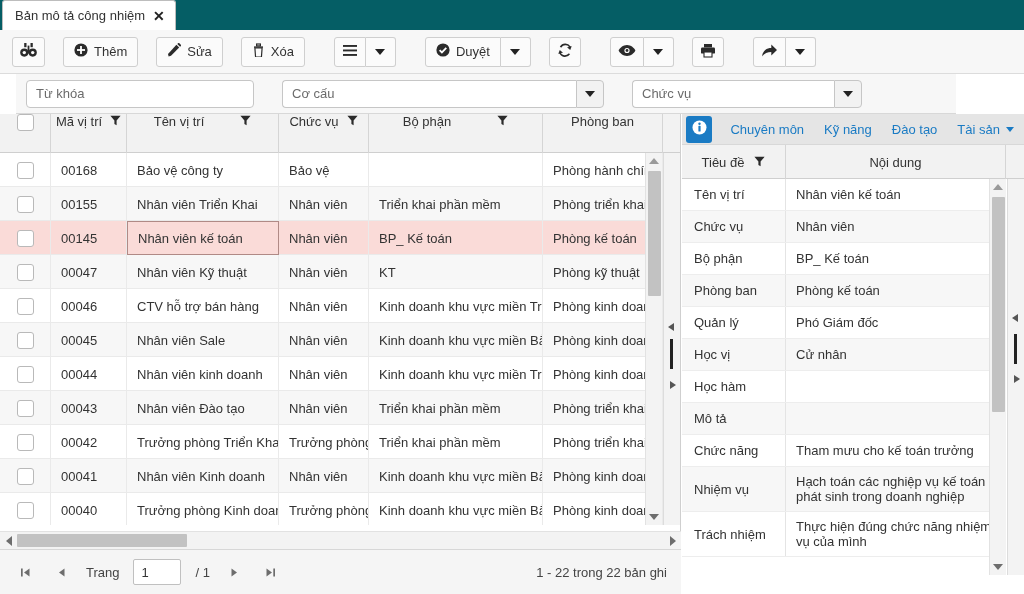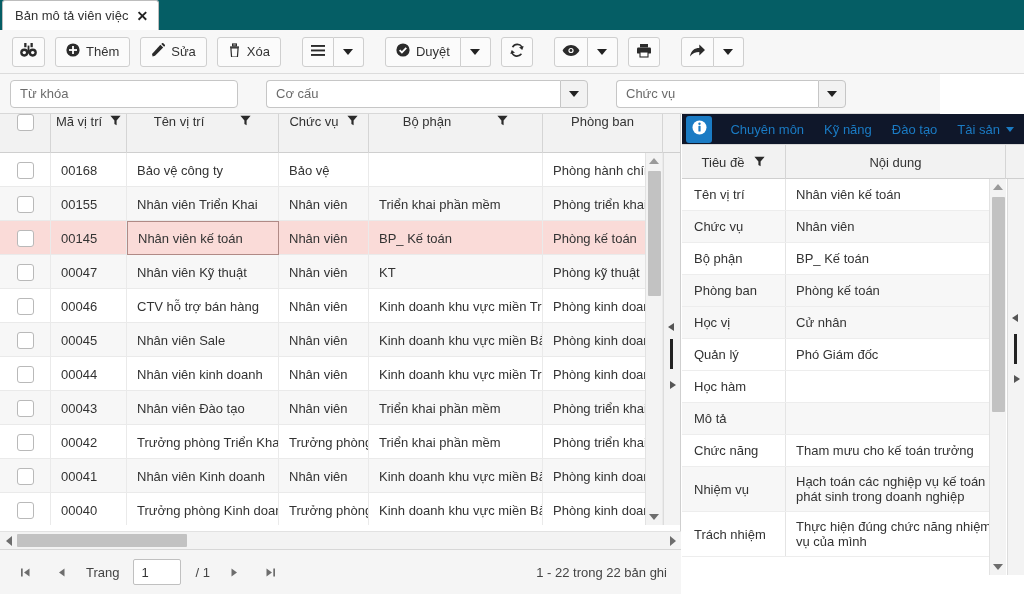--- a/index.html
+++ b/index.html
@@ -21,39 +21,39 @@
     border-top-left-radius:3px; border-top-right-radius:3px;
     display:flex; align-items:center; gap:8px;
     padding:0 10px 0 12px; margin-left:2px; font-size:13px; color:#333;
   }
   .doc-tab .close-x { font-size:14px; font-weight:bold; color:#222; line-height:1; cursor:pointer; }
 
   
   .toolbar {
     position:absolute; left:0; top:30px; width:1024px; height:44px;
     background:#f7f7f7; border-bottom:1px solid #dcdcdc;
-    display:flex; align-items:center; padding-left:12px; gap:10px;
+    display:flex; align-items:center; padding-left:12px; gap:18px;
   }
   .tbtn {
     height:30px; min-width:30px; background:#fbfbfb;
     border:1px solid #cfcfcf; border-radius:3px;
     display:flex; align-items:center; justify-content:center; gap:6px;
     padding:0 10px; font-size:13px; color:#333; cursor:pointer;
   }
   .tbtn.icon-only { padding:0 7px; }
   .tbtn .lbl { white-space:nowrap; }
   .split { display:flex;margin-left:11px; }
   .split .tbtn { border-radius:0; }
   .split .tbtn:first-child { border-top-left-radius:3px; border-bottom-left-radius:3px; }
   .split .tbtn:last-child { border-top-right-radius:3px; border-bottom-right-radius:3px; border-left:none; }
   .caret { width:0;height:0;border-left:5px solid transparent;border-right:5px solid transparent;border-top:6px solid #222; }
 
   
   .filterbar {
-    position:absolute; left:0; top:74px; width:940px; height:40px;
+    position:absolute; left:16px; top:74px; width:940px; height:40px;
     background:#f7f7f7; border-bottom:1px solid #d8d8d8;
     display:flex; align-items:center; padding:0 10px; gap:28px;
   }
   .txtbox {
     height:28px; border:1px solid #c6c6c6; border-radius:4px; background:#fff;
     display:flex; align-items:center; padding:0 9px; color:#6b6b6b; font-size:13px;
   }
   .ddl { display:flex; height:28px; }
   .ddl .field {
     flex:1; border:1px solid #c6c6c6; border-right:none; background:#fff;
@@ -118,21 +118,21 @@
     display:flex; align-items:center; padding:0 14px; gap:14px; font-size:13px; color:#444;
   }
   .pgbtn { width:22px; height:22px; display:flex; align-items:center; justify-content:center; cursor:pointer; color:#6d6d6d; }
   .pgbox { width:48px; height:26px; border:1px solid #c0c0c0; background:#fff; border-radius:2px;
            display:flex; align-items:center; padding-left:7px; font-size:13px; color:#333; }
   .pgtotal { color:#444; }
   .pgright { margin-left:auto; color:#444; }
 
   
   .right-pane { position:absolute; left:682px; top:114px; width:342px; height:480px; background:#fff; }
-  .rtabs { display:flex; align-items:center; height:31px; background:#0f172a; border-bottom:1px solid #d8d8d8; padding-left:4px; }
+  .rtabs { display:flex; align-items:center; height:31px; background:#e5e5e5; border-bottom:1px solid #d8d8d8; padding-left:4px; }
   .rtab-info { width:29px; height:27px; background:#1a7bc4; border-radius:3px; display:flex; align-items:center; justify-content:center; margin-right:8px; cursor:pointer; }
   .rtab { font-size:13px; color:#1a7bc4; padding:0 10px; cursor:pointer; white-space:nowrap; display:flex; align-items:center; gap:6px; }
   .caret-sm { width:0;height:0;border-left:4px solid transparent;border-right:4px solid transparent;border-top:5px solid #1a7bc4; }
 
   .rhead { display:flex; height:34px; background:#f2f2f2; border-bottom:1px solid #cfcfcf; }
   .rh { display:flex; align-items:center; justify-content:center; gap:10px; font-size:13px; color:#333; border-right:1px solid #d5d5d5; height:34px; }
   .rbody { position:absolute; left:0; top:65px; width:324px; height:396px; overflow:hidden; }
   .rrow { display:flex; min-height:32px; border-bottom:1px solid #ededed; }
   .rrow.alt { background:#f7f7f7; }
   .rc-k { width:104px; flex:0 0 104px; display:flex; align-items:center; padding:0 0 0 12px; font-size:13px; color:#333; border-right:1px solid #e4e4e4; }
@@ -146,21 +146,21 @@
   .rsplit .sl { position:absolute; left:4px; top:135px; width:0;height:0;border-top:4px solid transparent;border-bottom:4px solid transparent;border-right:6px solid #555; }
   .rsplit .sr { position:absolute; left:6px; top:196px; width:0;height:0;border-top:4px solid transparent;border-bottom:4px solid transparent;border-left:6px solid #555; }
 </style>
 </head>
 <body>
 
 <div id="app">
 
   <div class="tabstrip">
     <div class="doc-tab">
-      <span>Bản mô tả viên việc</span>
+      <span>Bản mô tả công nhiệm</span>
       <span class="close-x">✕</span>
     </div>
   </div>
 
   <div class="toolbar">
 
     <div class="tbtn icon-only">
       <span>
         <svg width="17" height="16" viewBox="0 0 17 16">
           <path d="M4.2 1h2.3v4.2H4.2z" fill="#2b2b2b"></path>
@@ -555,27 +555,27 @@
           <div class="rc-v">Nhân viên</div>
         </div>
         <div class="rrow">
           <div class="rc-k">Bộ phận</div>
           <div class="rc-v">BP_ Kế toán</div>
         </div>
         <div class="rrow alt">
           <div class="rc-k">Phòng ban</div>
           <div class="rc-v">Phòng kế toán</div>
         </div>
+        <div class="rrow">
+          <div class="rc-k">Quản lý</div>
+          <div class="rc-v">Phó Giám đốc</div>
+        </div>
         <div class="rrow alt">
           <div class="rc-k">Học vị</div>
           <div class="rc-v">Cử nhân</div>
-        </div>
-        <div class="rrow">
-          <div class="rc-k">Quản lý</div>
-          <div class="rc-v">Phó Giám đốc</div>
         </div>
         <div class="rrow">
           <div class="rc-k">Học hàm</div>
           <div class="rc-v"></div>
         </div>
         <div class="rrow alt">
           <div class="rc-k">Mô tả</div>
         </div>
         <div class="rrow">
           <div class="rc-k">Chức năng</div>

